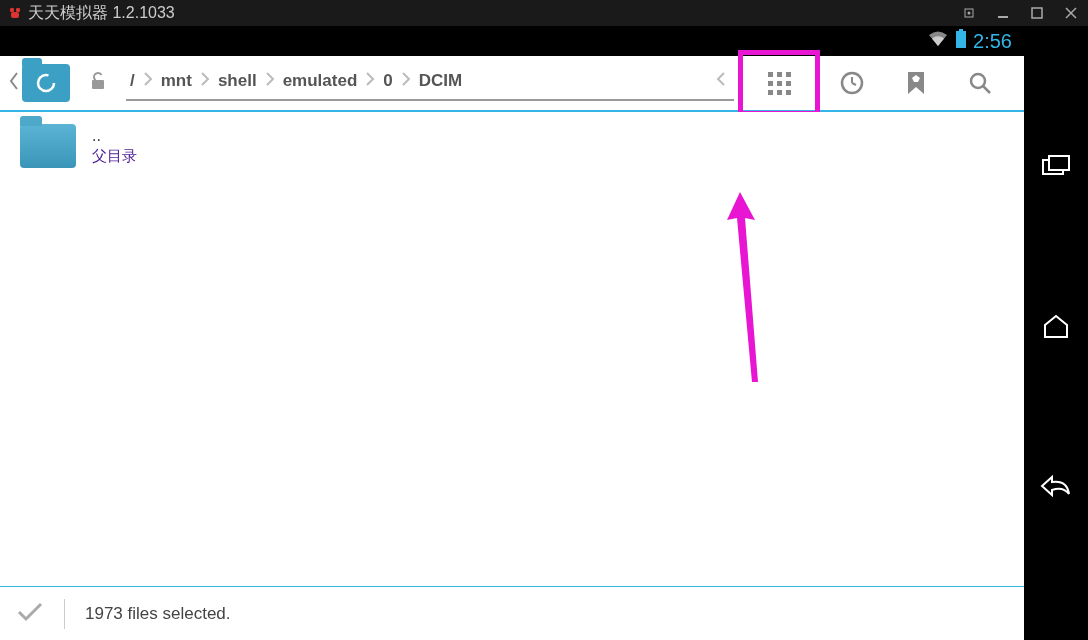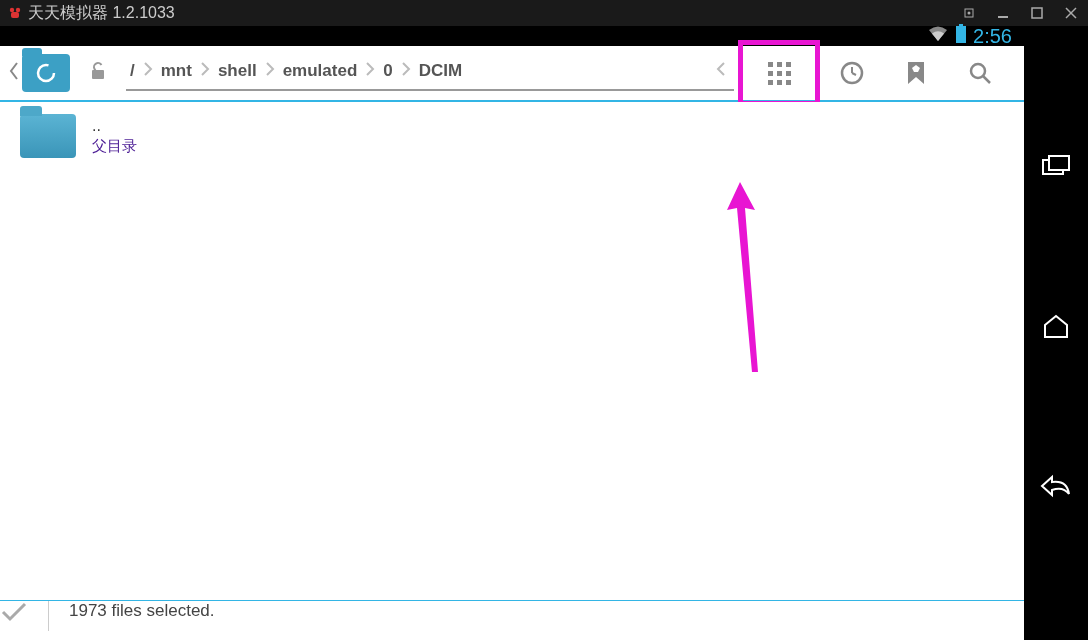--- a/index.html
+++ b/index.html
@@ -50,21 +50,21 @@
       bottom: 0;
       display: flex;
     }
     .screen-area {
       flex: 1;
       background: #000;
       display: flex;
       flex-direction: column;
     }
     .status-bar {
-      height: 20px;
+      height: 30px;
       background: #000;
       display: flex;
       justify-content: flex-end;
       align-items: center;
       padding-right: 12px;
       gap: 6px;
       color: #33b5e5;
     }
     .status-time {
       font-size: 20px;
@@ -213,25 +213,25 @@
       font-size: 15px;
       color: #4c1d95;
     }
     .annotation-arrow {
       position: absolute;
       top: 80px;
       left: 720px;
       pointer-events: none;
     }
     .status-footer {
-      height: 40px;
+      height: 54px;
       border-top: 1px solid #33b5e5;
       display: flex;
-      align-items: flex-start;
-      padding: 0 0;
+      align-items: center;
+      padding: 0 16px;
       gap: 20px;
       background: #fff;
     }
     .check-icon {
       color: #999;
     }
     .footer-divider {
       width: 1px;
       height: 30px;
       background: #ccc;

